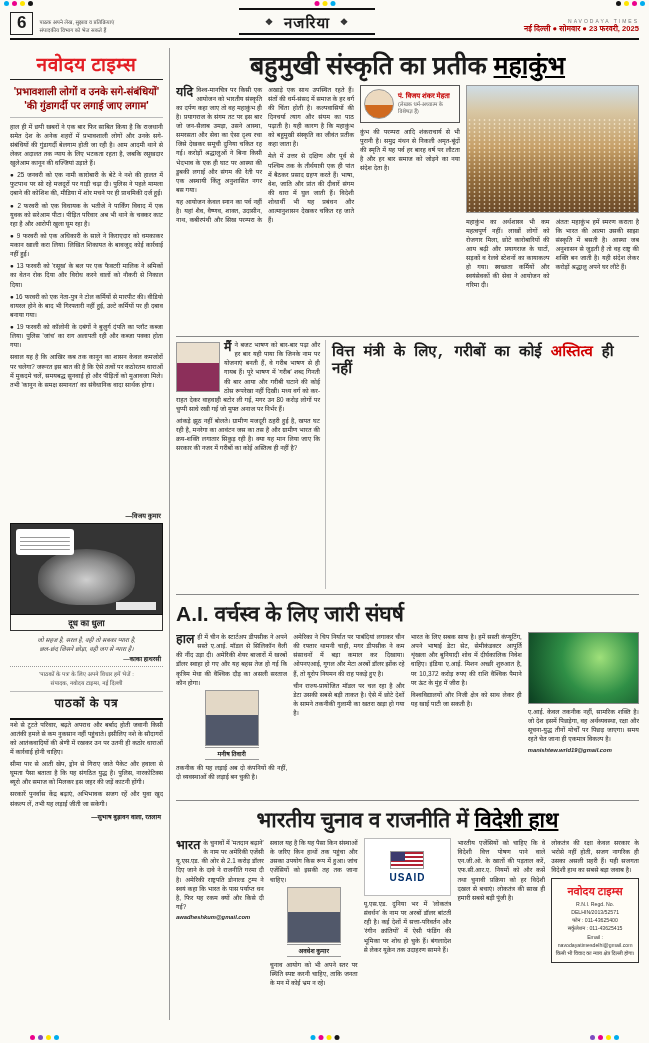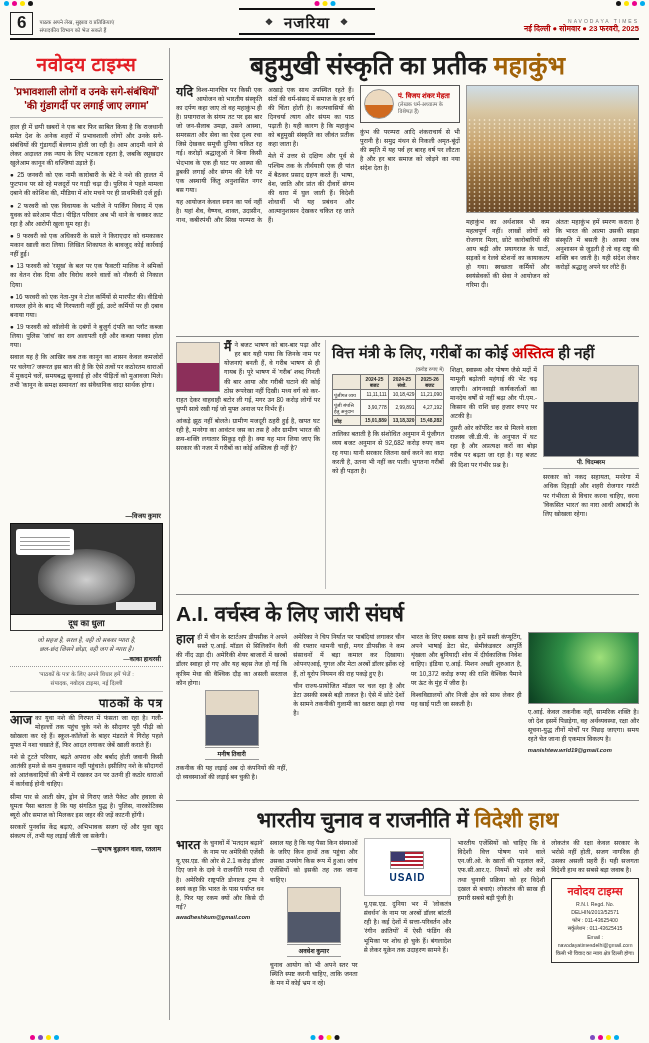--- a/index.html
+++ b/index.html
@@ -40,59 +40,59 @@
   .cartoon { position:relative; height:92px; background:#343434; border:1px solid #111; overflow:hidden; }
   .cartoon::before { content:""; position:absolute; left:18%; top:28%; width:64%; height:62%; background:radial-gradient(ellipse at 50% 55%, #cfcfcf 0%, #8d8d8d 45%, #4a4a4a 75%, transparent 100%); border-radius:50% 50% 40% 40%; }
   .cartoon-bubble { position:absolute; top:5px; left:5px; width:58px; height:26px; background:#fff; border-radius:3px; background-image:repeating-linear-gradient(#fff 0 3px, #9a9a9a 3px 4px); background-size:86% 70%; background-repeat:no-repeat; background-position:4px 5px; }
   .cartoon-strip { position:absolute; bottom:4px; right:6px; width:40px; height:8px; background:#e8e8e8; }
   .cartoon-caption { border:1px solid #333; border-top:none; text-align:center; font-weight:bold; font-size:8.5px; padding:2px 0; }
   .quoteblk { padding:4px 2px 3px; border-bottom:1px dotted #999; }
   .quoteblk .q-line { font-size:6.2px; font-style:italic; text-align:center; line-height:1.5; color:#333; }
   .q-attr { font-size:6.2px; font-weight:bold; text-align:right; padding-top:1px; }
   .letters-note { padding:3px 2px; border-bottom:1px solid #bbb; }
   .letters-note div { font-size:5.8px; text-align:center; line-height:1.5; color:#444; }
-  .letters-head { text-align:right; font-weight:800; font-size:11.5px; letter-spacing:1px; border-bottom:2px solid #111; padding:3px 0 1px; }
+  .letters-head { text-align:center; font-weight:800; font-size:11.5px; letter-spacing:1px; border-bottom:2px solid #111; padding:3px 0 8px; }
   .letter-headline { text-align:center; font-weight:bold; font-size:10px; line-height:1.4; padding:4px 1px; color:#111; }
   .letter-body { flex:1; overflow:hidden; }
   .letter-sign { font-size:6.3px; font-weight:bold; text-align:right; padding:1px 2px; }
 
   
   .maincol { flex:1; padding-left:6px; display:flex; flex-direction:column; }
   section { overflow:hidden; }
   .a1 { height:288px; }
   .a2 { height:258px; border-top:1.5px solid #888; }
   .a3 { height:206px; border-top:1.5px solid #888; }
   .a4 { height:220px; border-top:1.5px solid #888; }
 
   .h-a1 { font-size:25px; font-weight:800; text-align:center; padding:4px 0 5px; line-height:1.1; }
   .h-a2 { font-size:15px; font-weight:800; padding:4px 0 4px; line-height:1.15; }
   .h-a3 { font-size:21px; font-weight:800; text-align:left; padding:4px 0 5px; }
   .h-a4 { font-size:21px; font-weight:800; text-align:center; padding:4px 0 5px; }
-  .accent-pink { color:#a16207; }
+  .accent-pink { color:#000000;text-decoration:underline; }
   .accent-red { color:#d10000; }
 
   .bodytext p { font-size:6.3px; line-height:1.45; text-align:justify; margin-bottom:3px; color:#242424; }
   .dropword { float:left; font-size:12.5px; font-weight:bold; line-height:1; margin:1px 3px 0 0; }
 
   .a1-body { display:flex; gap:6px; height:244px; }
   .a1-colsA { width:178px; flex:none; column-count:2; column-gap:6px; }
   .a1-mid { width:100px; flex:none; display:flex; flex-direction:column; gap:4px; }
   .author-box { border:1px solid #555; padding:3px; display:flex; gap:4px; align-items:center; }
   .author-photo { width:30px; height:30px; flex:none; border-radius:50%; background:linear-gradient(180deg,#ecd9bf 0 55%, #d06a1f 55%); border:1px solid #999; }
   .author-name { color:#c40000; font-weight:bold; font-size:6.8px; line-height:1.3; }
   .author-desc { font-size:5.4px; color:#555; line-height:1.3; }
   .a1-right { flex:1; display:flex; flex-direction:column; gap:4px; }
   .fig-mahakumbh { position:relative; height:128px; border:1px solid #999; background:linear-gradient(180deg,#cfdde6 0%,#dccb a8 0%,#d8c7a4 20%,#c7a16a 48%,#97703f 72%,#6b4a2a 100%); background:linear-gradient(180deg,#cfdde6 0%,#d8c7a4 20%,#c7a16a 48%,#97703f 72%,#6b4a2a 100%); }
   .fig-mahakumbh::after { content:""; position:absolute; inset:26% 0 0 0; background-image:radial-gradient(rgba(255,244,220,.8) 0.7px, transparent 1.3px); background-size:5px 4px; opacity:.75; }
   .a1-colsC { column-count:2; column-gap:6px; flex:1; overflow:hidden; }
 
   .a2-flex { display:flex; height:252px; padding-top:3px; }
   .a2-lead { width:150px; flex:none; border-right:1px solid #bbb; padding-right:5px; overflow:hidden; }
   .lead-photo { float:left; width:44px; height:50px; margin:2px 4px 2px 0; border:1px solid #999; background:linear-gradient(180deg,#eadfce 0 42%, #8c2f5a 42%); }
-  .a2-main { flex:1; padding-left:6px; display:flex; flex-direction:column; }
+  .a2-main { flex:1; padding-left:6px; display:flex; flex-direction:row;font-family:Liberation Mono, monospace; }
   .a2-cols { display:flex; gap:6px; flex:1; overflow:hidden; }
   .a2-colA { width:112px; flex:none; }
   .a2-colB { flex:1; }
   .a2-colC { width:96px; flex:none; }
   .tbl-note { font-size:5.2px; text-align:right; color:#555; margin-bottom:1px; }
   table.budget { width:100%; border-collapse:collapse; margin-bottom:3px; }
   table.budget th, table.budget td { border:0.8px solid #777; font-size:4.9px; padding:1.5px 1px; text-align:right; }
   table.budget th { background:#eee8da; font-weight:bold; text-align:center; }
   table.budget td.lbl { text-align:left; }
   table.budget tbody tr:last-child { font-weight:bold; background:#f3efe3; }
@@ -220,21 +220,20 @@
         </div>
 
         <div class="letters-note">
 
         <div>'पाठकों के पत्र' के लिए अपने विचार हमें भेजें :</div>
             <div>संपादक, नवोदय टाइम्स, नई दिल्ली</div>
           </div>
 
         <div class="letters-head">पाठकों के पत्र</div>
         <div class="letter-body bodytext">
-          <p><span class="dropword">आज</span><span>का युवा नशे की गिरफ्त में फंसता जा रहा है। गली-मोहल्लों तक पहुंच चुके नशे के सौदागर पूरी पीढ़ी को खोखला कर रहे हैं। स्कूल-कॉलेजों के बाहर मंडराते ये गिरोह पहले मुफ्त में नशा चखाते हैं, फिर आदत लगाकर जेबें खाली कराते हैं।</span></p>
           <div>
 
           <p>नशे से टूटते परिवार, बढ़ते अपराध और बर्बाद होती जवानी किसी आतंकी हमले से कम नुकसान नहीं पहुंचाते। इसीलिए नशे के सौदागरों को आतंकवादियों की श्रेणी में रखकर उन पर उतनी ही कठोर धाराओं में कार्रवाई होनी चाहिए।</p>
               <p>सीमा पार से आती खेप, ड्रोन से गिराए जाते पैकेट और हवाला से घूमता पैसा बताता है कि यह संगठित युद्ध है। पुलिस, नारकोटिक्स ब्यूरो और समाज को मिलकर इस जहर की जड़ें काटनी होंगी।</p>
               <p>सरकारें पुनर्वास केंद्र बढ़ाएं, अभिभावक सजग रहें और युवा खुद संकल्प लें, तभी यह लड़ाई जीती जा सकेगी।</p>
             </div>
           <div class="letter-sign">—सुभाष बुड़ावन वाला, रतलाम</div>
         </div>
       </aside>
 

